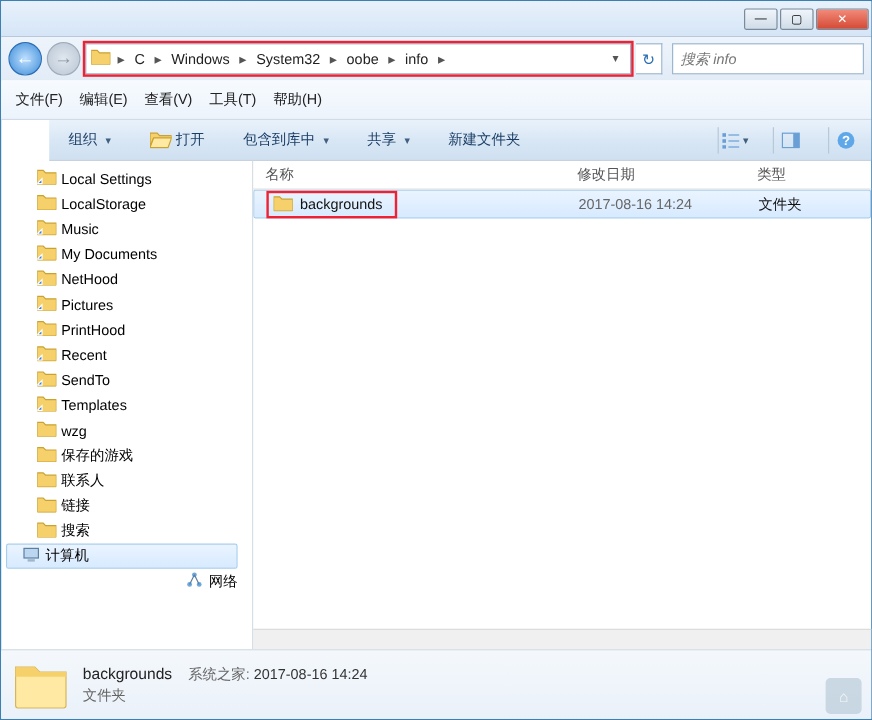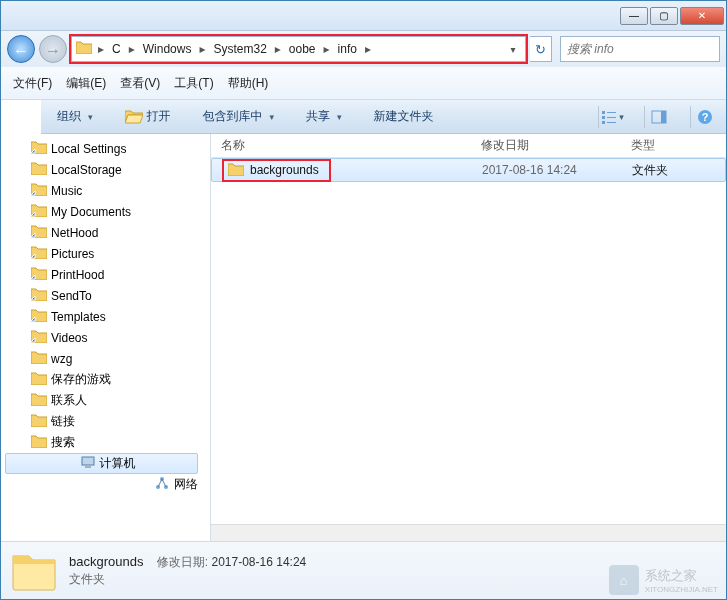--- a/index.html
+++ b/index.html
@@ -192,39 +192,39 @@
               <path d="M0 2h5l2 2h9v9a1 1 0 0 1-1 1H1a1 1 0 0 1-1-1z" fill="#f6d16b" stroke="#caa232"></path>
               <path d="M0 13 L4 13 L4 9 z" fill="#3b7dd8" stroke="#fff"></path>
             </svg></span>
           <span>PrintHood</span>
         </div>
         <div class="node">
           <span><svg width="16" height="14" viewBox="0 0 16 14">
               <path d="M0 2h5l2 2h9v9a1 1 0 0 1-1 1H1a1 1 0 0 1-1-1z" fill="#f6d16b" stroke="#caa232"></path>
               <path d="M0 13 L4 13 L4 9 z" fill="#3b7dd8" stroke="#fff"></path>
             </svg></span>
+          <span>Recent</span>
+        </div>
+        <div class="node">
+          <span><svg width="16" height="14" viewBox="0 0 16 14">
+              <path d="M0 2h5l2 2h9v9a1 1 0 0 1-1 1H1a1 1 0 0 1-1-1z" fill="#f6d16b" stroke="#caa232"></path>
+              <path d="M0 13 L4 13 L4 9 z" fill="#3b7dd8" stroke="#fff"></path>
+            </svg></span>
           <span>SendTo</span>
         </div>
         <div class="node">
           <span><svg width="16" height="14" viewBox="0 0 16 14">
               <path d="M0 2h5l2 2h9v9a1 1 0 0 1-1 1H1a1 1 0 0 1-1-1z" fill="#f6d16b" stroke="#caa232"></path>
               <path d="M0 13 L4 13 L4 9 z" fill="#3b7dd8" stroke="#fff"></path>
             </svg></span>
           <span>Templates</span>
         </div>
         <div class="node">
           <span><svg width="16" height="14" viewBox="0 0 16 14">
               <path d="M0 2h5l2 2h9v9a1 1 0 0 1-1 1H1a1 1 0 0 1-1-1z" fill="#f6d16b" stroke="#caa232"></path>
-              <path d="M0 13 L4 13 L4 9 z" fill="#3b7dd8" stroke="#fff"></path>
-            </svg></span>
-          <span>Videos</span>
-        </div>
-        <div class="node">
-          <span><svg width="16" height="14" viewBox="0 0 16 14">
-              <path d="M0 2h5l2 2h9v9a1 1 0 0 1-1 1H1a1 1 0 0 1-1-1z" fill="#f6d16b" stroke="#caa232"></path>
             </svg></span>
           <span>wzg</span>
         </div>
         <div class="node">
           <span><svg width="16" height="14" viewBox="0 0 16 14">
               <path d="M0 2h5l2 2h9v9a1 1 0 0 1-1 1H1a1 1 0 0 1-1-1z" fill="#f6d16b" stroke="#caa232"></path>
             </svg></span>
           <span>保存的游戏</span>
         </div>
         <div class="node">
@@ -238,21 +238,21 @@
               <path d="M0 2h5l2 2h9v9a1 1 0 0 1-1 1H1a1 1 0 0 1-1-1z" fill="#f6d16b" stroke="#caa232"></path>
             </svg></span>
           <span>链接</span>
         </div>
         <div class="node">
           <span><svg width="16" height="14" viewBox="0 0 16 14">
               <path d="M0 2h5l2 2h9v9a1 1 0 0 1-1 1H1a1 1 0 0 1-1-1z" fill="#f6d16b" stroke="#caa232"></path>
             </svg></span>
           <span>搜索</span>
         </div>
-        <div class="node sel" style="padding-left: 12px; justify-content: center;">
+        <div class="node sel" style="padding-left: 12px;">
           <span><svg width="16" height="16" viewBox="0 0 16 16">
               <rect x="2" y="3" width="12" height="8" fill="#bcd6ef" stroke="#5a7fa3"></rect>
               <rect x="5" y="12" width="6" height="2" fill="#9eb5cb"></rect>
             </svg></span>
           <span>计算机</span>
         </div>
         <div class="node" style="padding-left: 12px; justify-content: flex-end;">
           <span><svg width="16" height="16" viewBox="0 0 16 16">
               <circle cx="4" cy="12" r="2" fill="#6fa8dc"></circle>
               <circle cx="12" cy="12" r="2" fill="#6fa8dc"></circle>
@@ -288,27 +288,23 @@
 
   <div class="details">
     <svg class="bf" viewBox="0 0 46 42">
       <path d="M2 6h16l4 4h22v28a2 2 0 0 1-2 2H4a2 2 0 0 1-2-2z" fill="#ffe9a3" stroke="#d8b55a"></path>
       <path d="M2 6h16l4 4h22v4H2z" fill="#f6d16b"></path>
     </svg>
     <div class="dtext">
       <div>
         <span class="dtitle">backgrounds</span>
         &nbsp;&nbsp;
-        <span class="dlabel">修改日期:</span>
+        <span class="dlabel">系统之家:</span>
         <span>2017-08-16 14:24</span>
       </div>
       <div class="dlabel">文件夹</div>
     </div>
     <div class="watermark">
       <div class="logo">⌂</div>
-      <div>
-        <div>系统之家</div>
-        <div style="font-size:8px">XITONGZHIJIA.NET</div>
-      </div>
     </div>
   </div>
 
 </div>
 
 </body></html>

